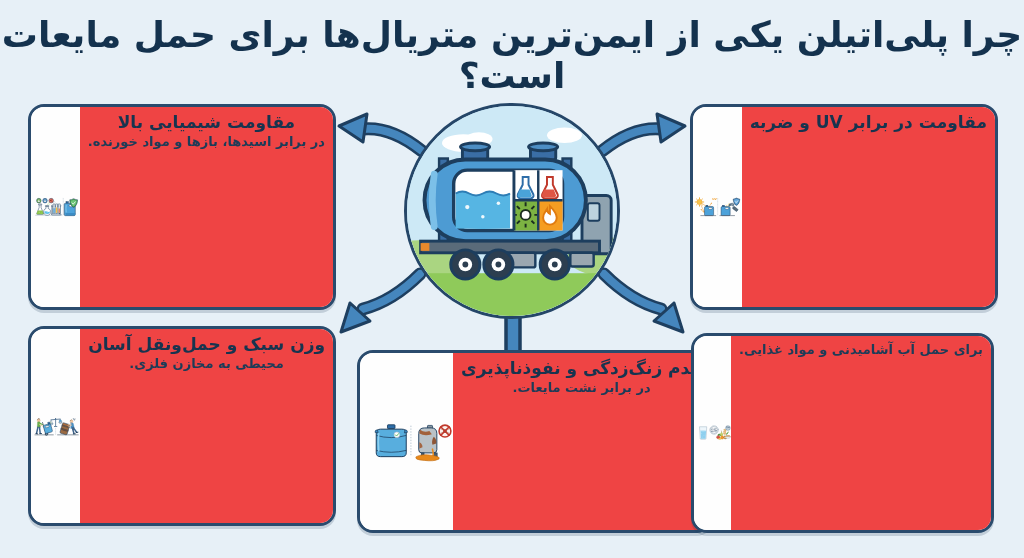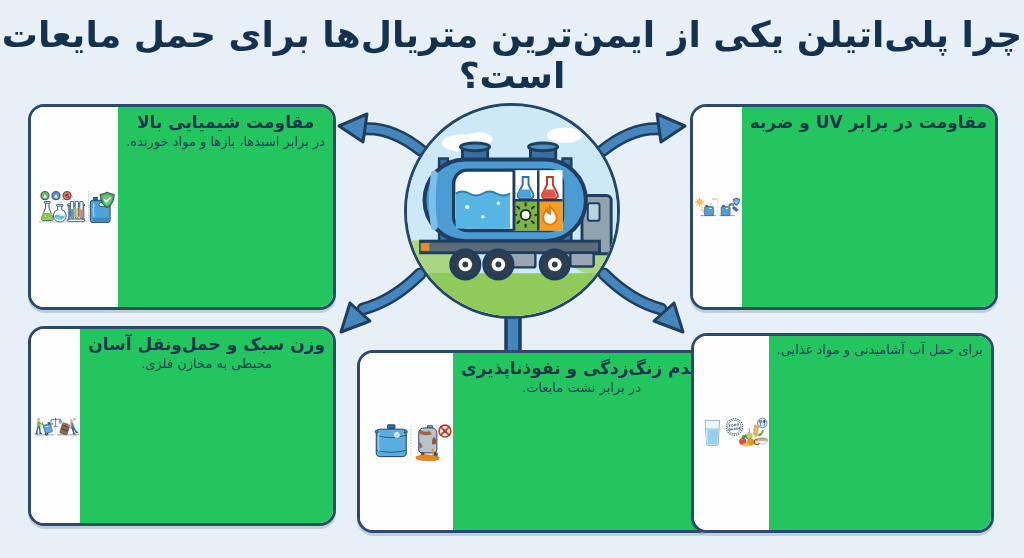--- a/index.html
+++ b/index.html
@@ -18,23 +18,23 @@
   }
   .arrows{position:absolute;left:0;top:0;width:1024px;height:558px;pointer-events:none;}
   .panel{
     position:absolute;display:flex;flex-direction:row;
     background:#fefefe;border:3px solid #2a4b6d;border-radius:16px;
     overflow:hidden;box-shadow:0 3px 0 rgba(25,55,85,.18);
     box-sizing:border-box;
   }
   .art{flex:1;min-height:0;background:#fefefe;}
   .art svg{width:100%;height:100%;display:block;}
-  .caption{background:#22c55e;padding:5px 8px 16px;text-align:center;}
+  .caption{background:#ef4444;padding:5px 8px 16px;text-align:center;}
   .cap-title{font-size:17px;font-weight:800;color:#17344f;line-height:1.25;}
-  .cap-sub{font-size:13px;font-weight:400;color:#1d3c58;line-height:1.3;margin-top:1px;}
+  .cap-sub{font-size:13px;font-weight:700;color:#1d3c58;line-height:1.3;margin-top:1px;}
   #p-chem {left:28px; top:104px; width:308px; height:206px;}
   #p-uv   {left:690px;top:104px; width:308px; height:206px;}
   #p-wt   {left:28px; top:326px; width:308px; height:200px;}
   #p-rust {left:357px;top:350px; width:356px; height:183px;}
   #p-food {left:691px;top:333px; width:303px; height:200px;}
   .circle{
     position:absolute;left:404px;top:103px;width:216px;height:216px;
     border-radius:50%;border:3px solid #254668;overflow:hidden;
     background:#cde9f6;box-sizing:border-box;
   }

